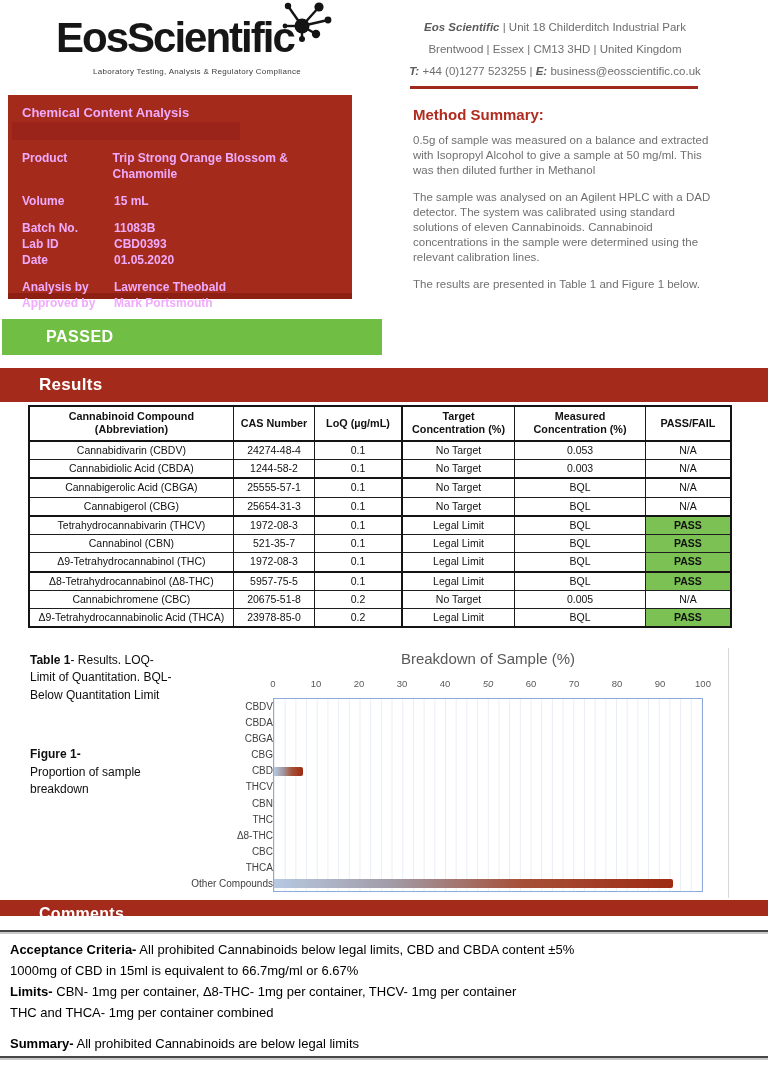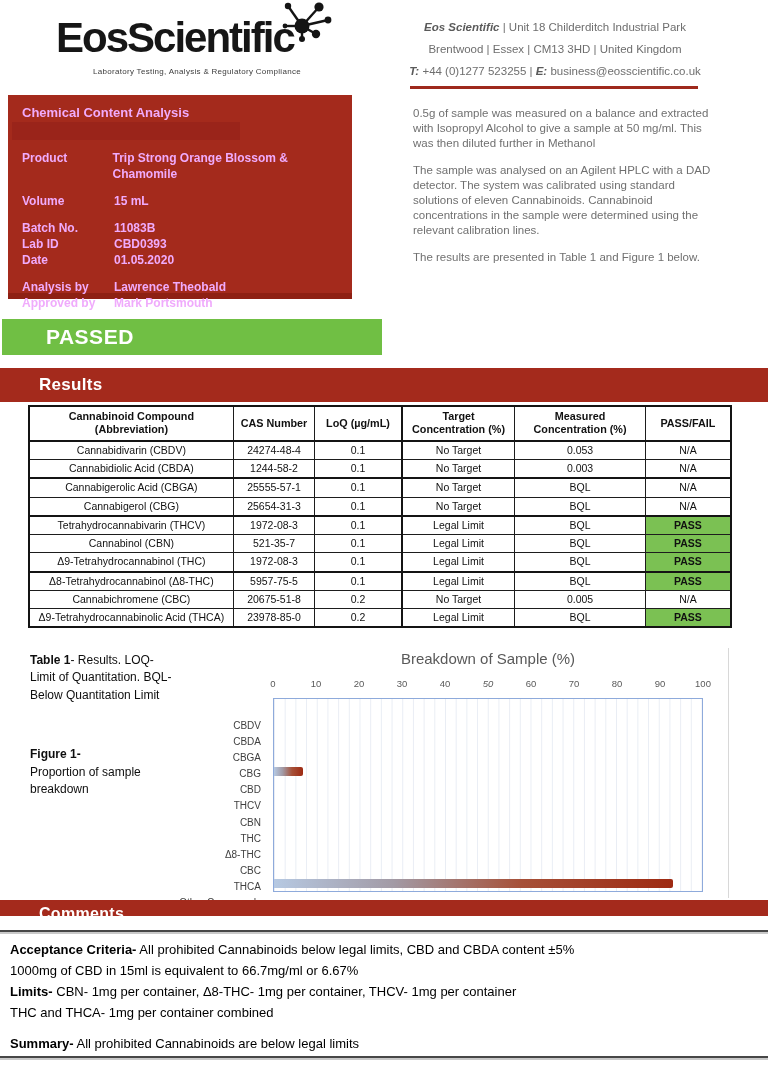--- a/index.html
+++ b/index.html
@@ -28,21 +28,21 @@
   .info-label { width:92px; font-weight:600; }
   .info-value { font-weight:700; }
 
   
   .method { left:413px; top:106px; width:300px; }
   .method-title { color:#b02c20; font-size:15px; font-weight:700; margin-bottom:10px; }
   .method p { margin:0 0 12px 0; font-size:11.5px; line-height:15px; color:#707070; }
 
   
   .passed { left:2px; top:319px; width:380px; height:36px; background:#70bf44; color:#fff;
-            font-size:21px; font-weight:800; letter-spacing:.5px; line-height:36px; padding-left:44px; box-sizing:border-box; }
+            font-size:16px; font-weight:800; letter-spacing:.5px; line-height:36px; padding-left:44px; box-sizing:border-box; }
   .band { left:0; width:768px; background:#a42a1c; color:#fff; font-weight:700; letter-spacing:.3px;
           padding-left:39px; box-sizing:border-box; }
   .results-band { top:368px; height:34px; font-size:17px; line-height:34px; }
   .comments-band { top:900px; height:16px; font-size:16px; line-height:28px; }
   .dark-rule { height:2px; background:#474747; box-shadow:0 2px 0 #c9c9c9; }
   .comments-rule { left:0; top:930px; width:768px; }
   .bottom-rule  { left:0; top:1056px; width:768px; }
 
   
   .results-table { left:28px; top:405px; width:704px; border-collapse:collapse; }
@@ -63,21 +63,21 @@
   .notes { left:30px; top:652px; width:142px; font-size:12px; line-height:1.45; color:#0e0e0e; }
   .notes b { font-weight:700; }
   .figure-note { margin-top:42px; }
 
   
   .chart { left:172px; top:648px; width:556px; height:250px; border-right:1px solid #d8d8d8; }
   .chart-title { position:absolute; left:100px; top:2px; width:432px; text-align:center;
                  font-size:15px; color:#595959; }
   .x-axis { position:absolute; left:101px; top:30px; width:430px; height:13px; }
   .x-axis .tick { position:absolute; transform:translateX(-50%); font-size:9.5px; color:#595959; }
-  .cat-labels { position:absolute; left:0; top:50px; width:95px; height:194px; display:flex; flex-direction:column;margin-top:19px; }
+  .cat-labels { position:absolute; left:12px; top:50px; width:95px; height:194px; display:flex; flex-direction:column; }
   .cat-label { flex:1; display:flex; align-items:center; justify-content:flex-end; padding-right:6px;
                font-size:10px; color:#404040; white-space:nowrap; }
   .plot { position:absolute; left:101px; top:50px; width:430px; height:194px;
           border:1px solid #8eaadb; box-sizing:border-box; display:flex; flex-direction:column;
           background-image:linear-gradient(to right, #e9edf4 1px, transparent 1px);
           background-size:2.5% 100%; }
   .plot-row { flex:1; display:flex; align-items:center; }
   .bar { height:9px; border-radius:0 2px 2px 0;
          background:linear-gradient(90deg,#b6c9e2 0%,#a29aa5 30%,#a65038 62%,#9e2a12 100%); }
 
@@ -151,20 +151,21 @@
           <span class="info-value">Lawrence Theobald</span>
         </div>
         <div class="info-row">
           <span class="info-label">Approved by</span>
           <span class="info-value">Mark Portsmouth</span>
         </div>
       </div>
   </div>
 
   <div class="abs method">
+    <div class="method-title">Method Summary:</div>
     <div>
         <p>0.5g of sample was measured on a balance and extracted with Isopropyl Alcohol to give a sample at 50 mg/ml. This was then diluted further in Methanol</p>
         <p>The sample was analysed on an Agilent HPLC with a DAD detector. The system was calibrated using standard solutions of eleven Cannabinoids. Cannabinoid concentrations in the sample were determined using the relevant calibration lines.</p>
         <p>The results are presented in Table 1 and Figure 1 below.</p>
       </div>
   </div>
 
   <div class="abs passed">PASSED</div>
 
   <div class="abs band results-band">Results</div>

